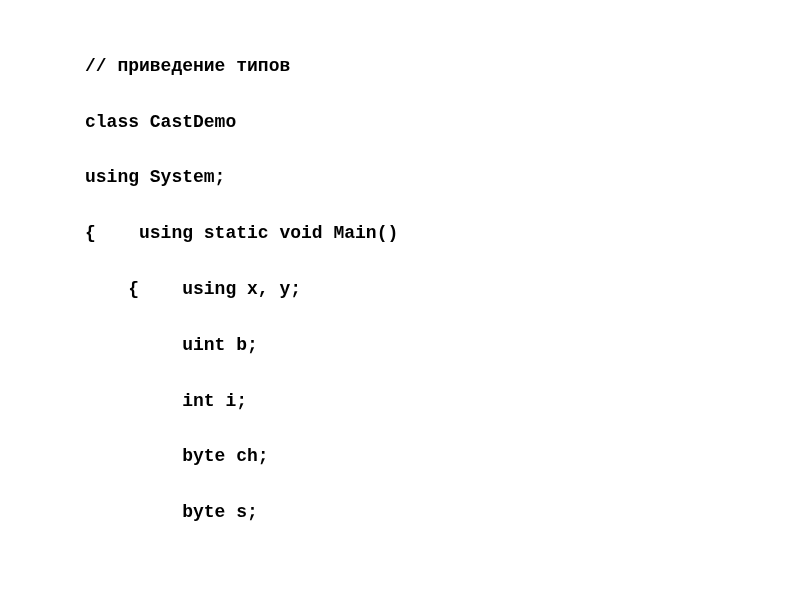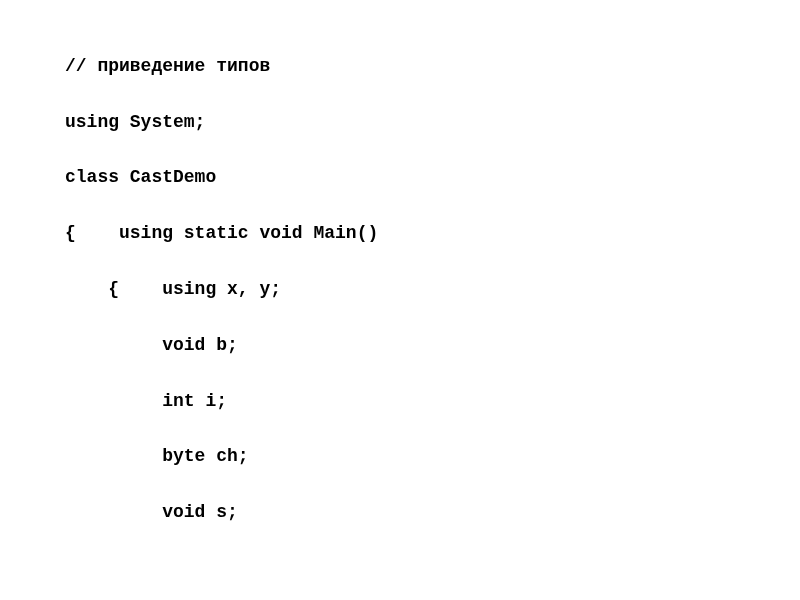--- a/index.html
+++ b/index.html
@@ -14,35 +14,36 @@
     color: #000000;
     line-height: 1.55;
     overflow: hidden;
   }
   .page {
     padding: 25px 40px 25px 65px;
     white-space: pre;
   }
   .line {
     display: block;
+    margin-left: 20px;
   }
 </style>
 </head>
 <body>
 
 <div class="page">
 <span class="line">// приведение типов</span>
+<span class="line">class CastDemo</span>
 <span class="line">using System;</span>
-<span class="line">class CastDemo</span>
 <span class="line">{    using static void Main()</span>
 <span class="line">    {    using x, y;</span>
-<span class="line">         void b;</span>
+<span class="line">         uint b;</span>
 <span class="line">         int i;</span>
 <span class="line">         byte ch;</span>
-<span class="line">         void s;</span>
+<span class="line">         byte s;</span>
 
 
 
 
 
 
 
 
 </div>
 

